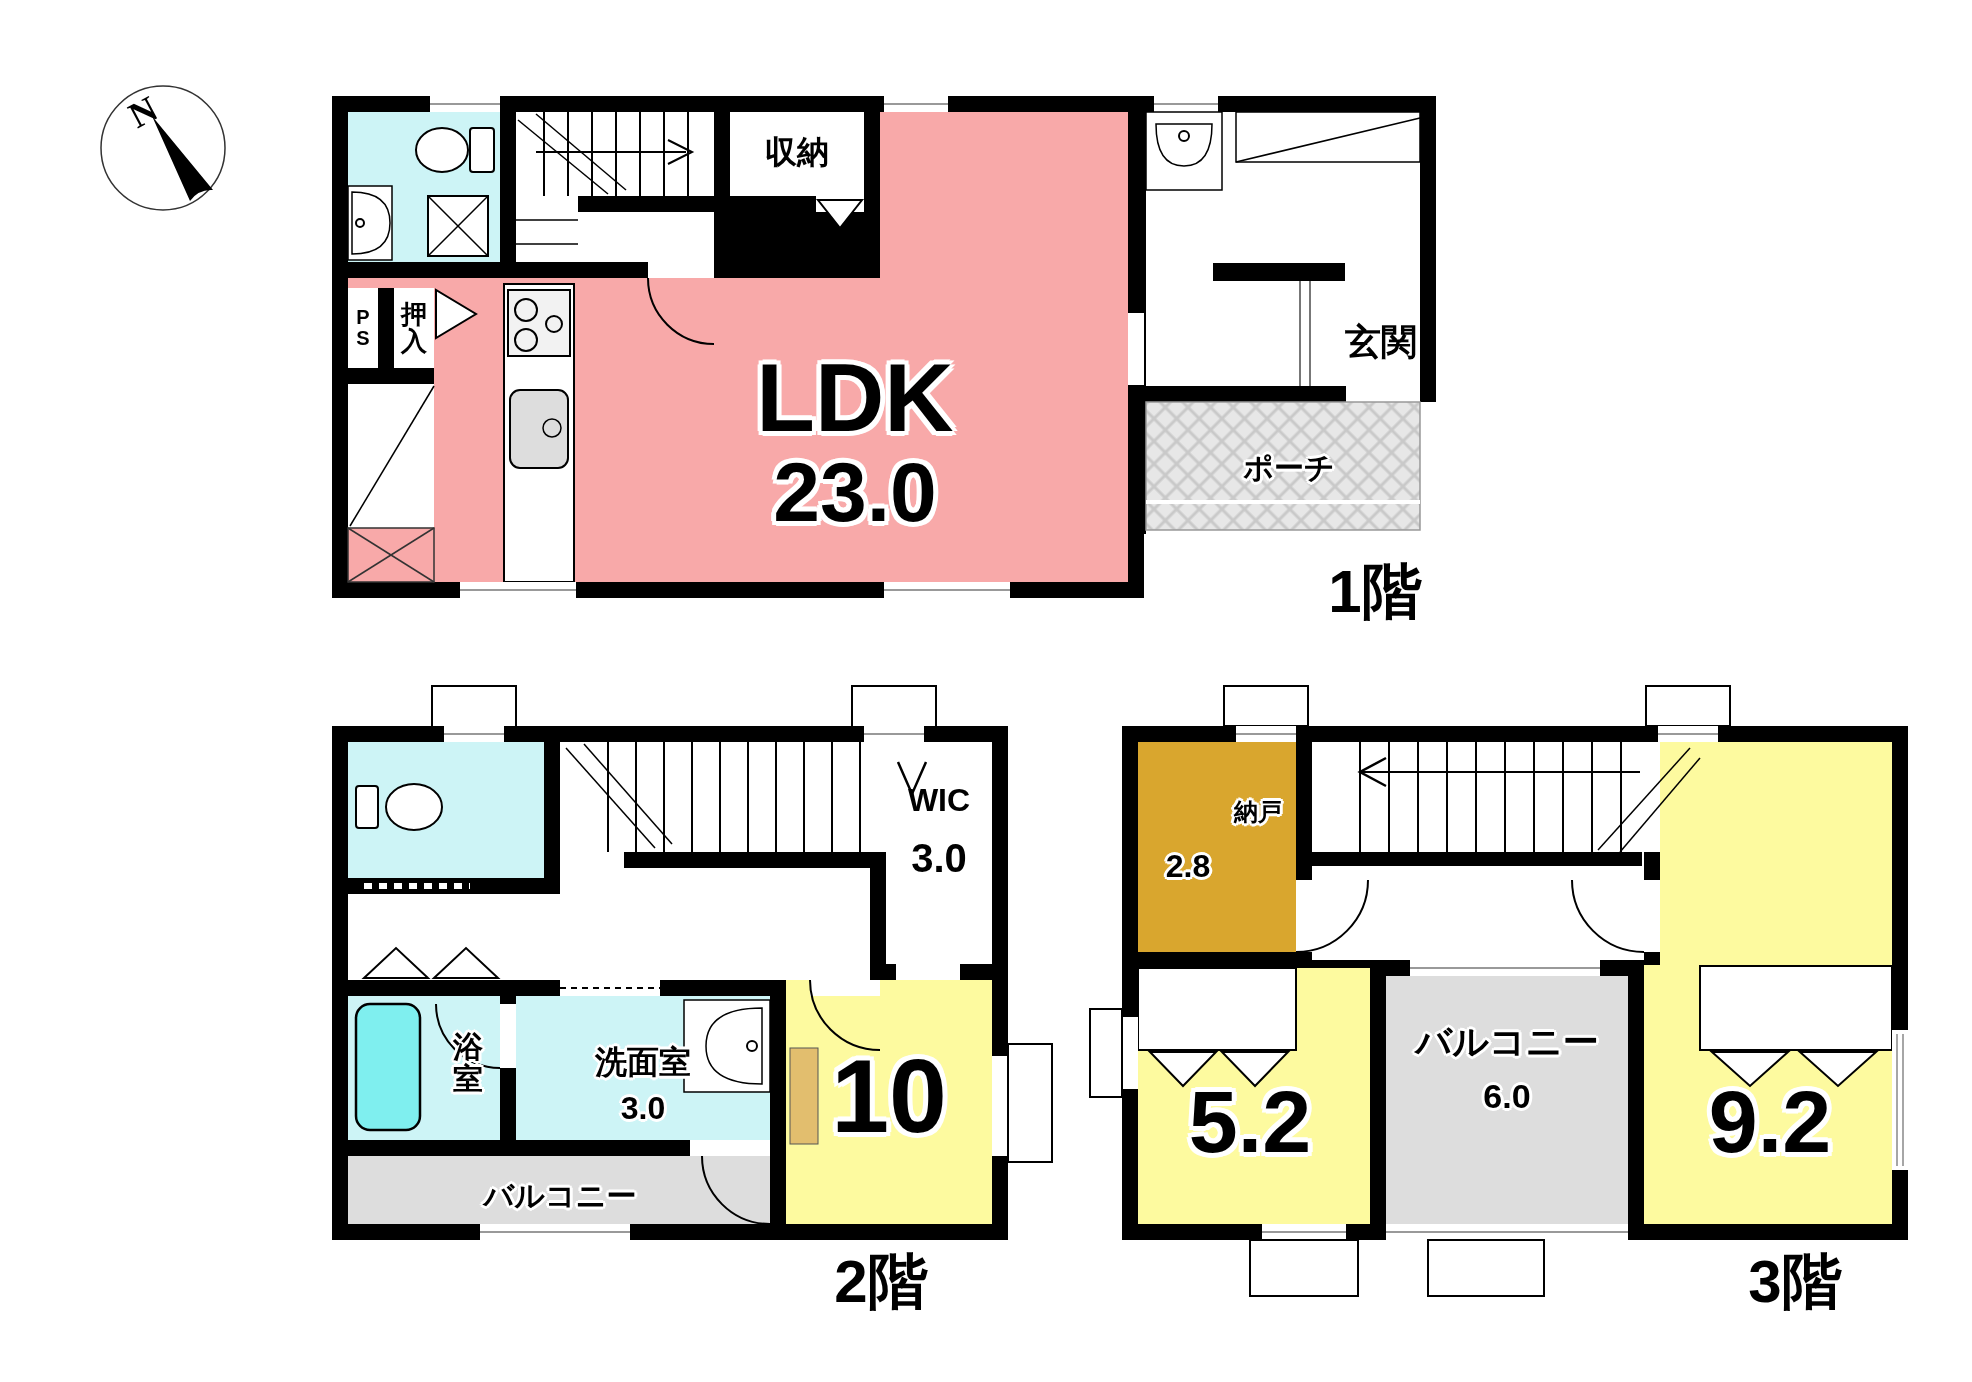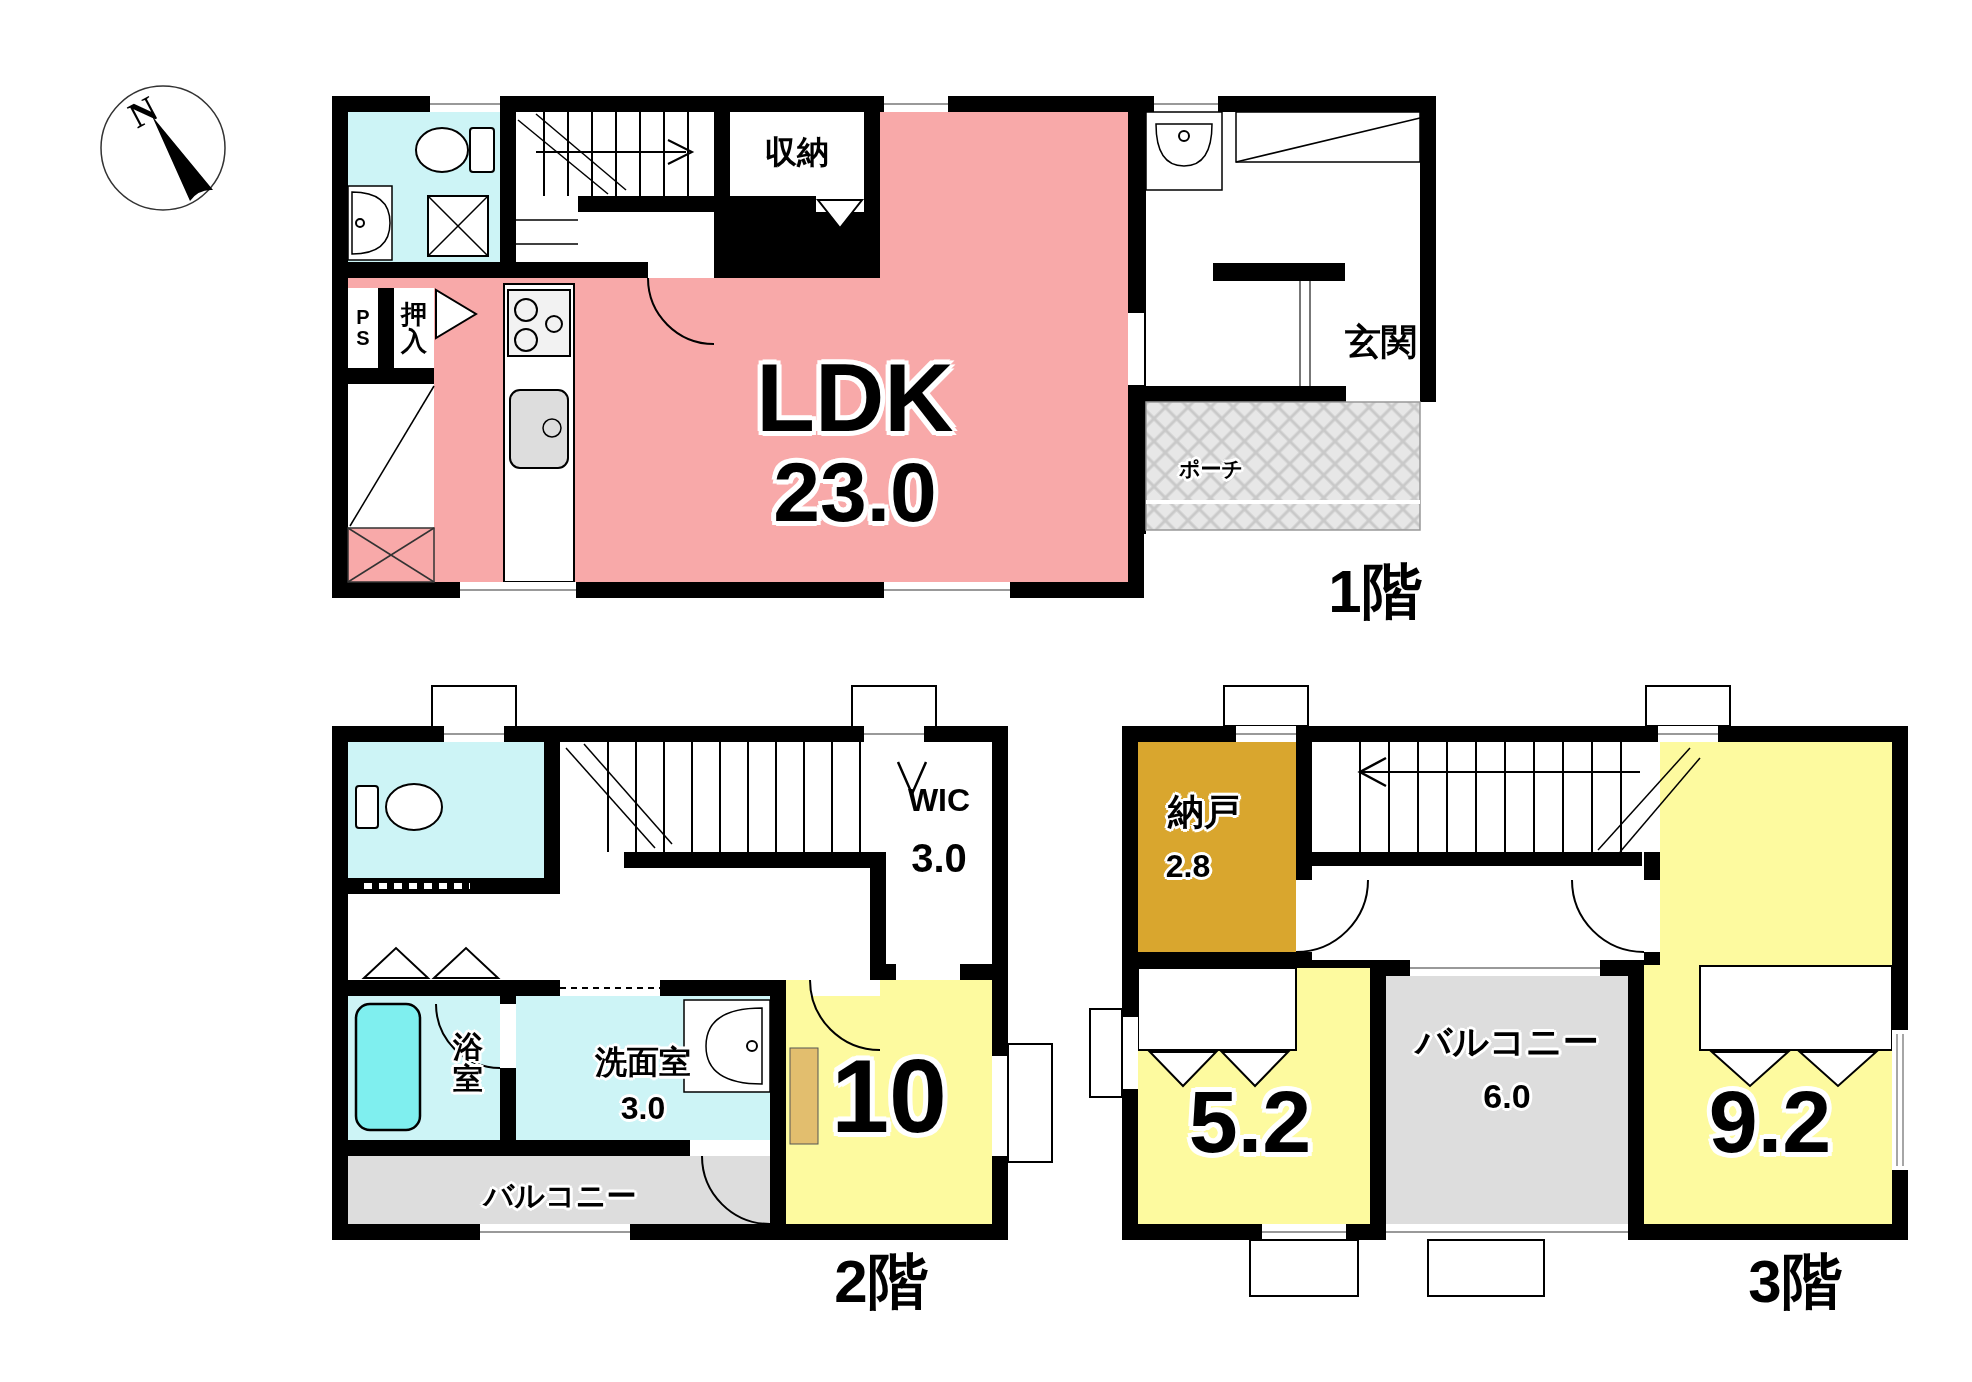--- a/index.html
+++ b/index.html
@@ -287,33 +287,33 @@
 </svg>
 
 <div class="lbl serif" style="left:143px;top:112px;font-size:36px;transform:translate(-50%,-50%) rotate(-28deg);">N</div>
 
 <div class="lbl" style="left:797px;top:152px;font-size:32px;">収納</div>
 <div class="lbl vert" style="left:363px;top:328px;font-size:20px;width:22px;">PS</div>
 <div class="lbl vert" style="left:414px;top:328px;font-size:26px;width:28px;">押入</div>
 <div class="lbl outlBig" style="left:855px;top:398px;font-size:96px;">LDK</div>
 <div class="lbl outlBig" style="left:855px;top:492px;font-size:84px;">23.0</div>
 <div class="lbl" style="left:1381px;top:342px;font-size:36px;">玄関</div>
-<div class="lbl outl" style="left:1211px;top:468px;font-size:21px;">ポーチ</div>
+<div class="lbl outl" style="left:1289px;top:468px;font-size:30px;">ポーチ</div>
 <div class="lbl" style="left:1375px;top:592px;font-size:60px;">1階</div>
 
 <div class="lbl" style="left:939px;top:800px;font-size:32px;">WIC</div>
 <div class="lbl" style="left:939px;top:858px;font-size:40px;">3.0</div>
 <div class="lbl vert outl" style="left:468px;top:1062px;font-size:30px;width:32px;">浴室</div>
 <div class="lbl outl" style="left:643px;top:1062px;font-size:32px;">洗面室</div>
 <div class="lbl outl" style="left:643px;top:1108px;font-size:32px;">3.0</div>
 <div class="lbl outl" style="left:560px;top:1196px;font-size:30px;">バルコニー</div>
 <div class="lbl outlBig" style="left:889px;top:1096px;font-size:104px;">10</div>
 <div class="lbl" style="left:881px;top:1282px;font-size:60px;">2階</div>
 
-<div class="lbl outl" style="left:1204px;top:812px;font-size:36px;">納戸</div>
+<div class="lbl outl" style="left:1258px;top:812px;font-size:24px;">納戸</div>
 <div class="lbl outl" style="left:1188px;top:866px;font-size:32px;">2.8</div>
 <div class="lbl outlBig" style="left:1246px;top:1122px;font-size:88px;padding-left:8px;">5.2</div>
 <div class="lbl outl" style="left:1507px;top:1042px;font-size:36px;">バルコニー</div>
 <div class="lbl outl" style="left:1507px;top:1096px;font-size:34px;">6.0</div>
 <div class="lbl outlBig" style="left:1770px;top:1122px;font-size:88px;">9.2</div>
 <div class="lbl" style="left:1795px;top:1282px;font-size:60px;">3階</div>
 
 </div>
 
 </body></html>

